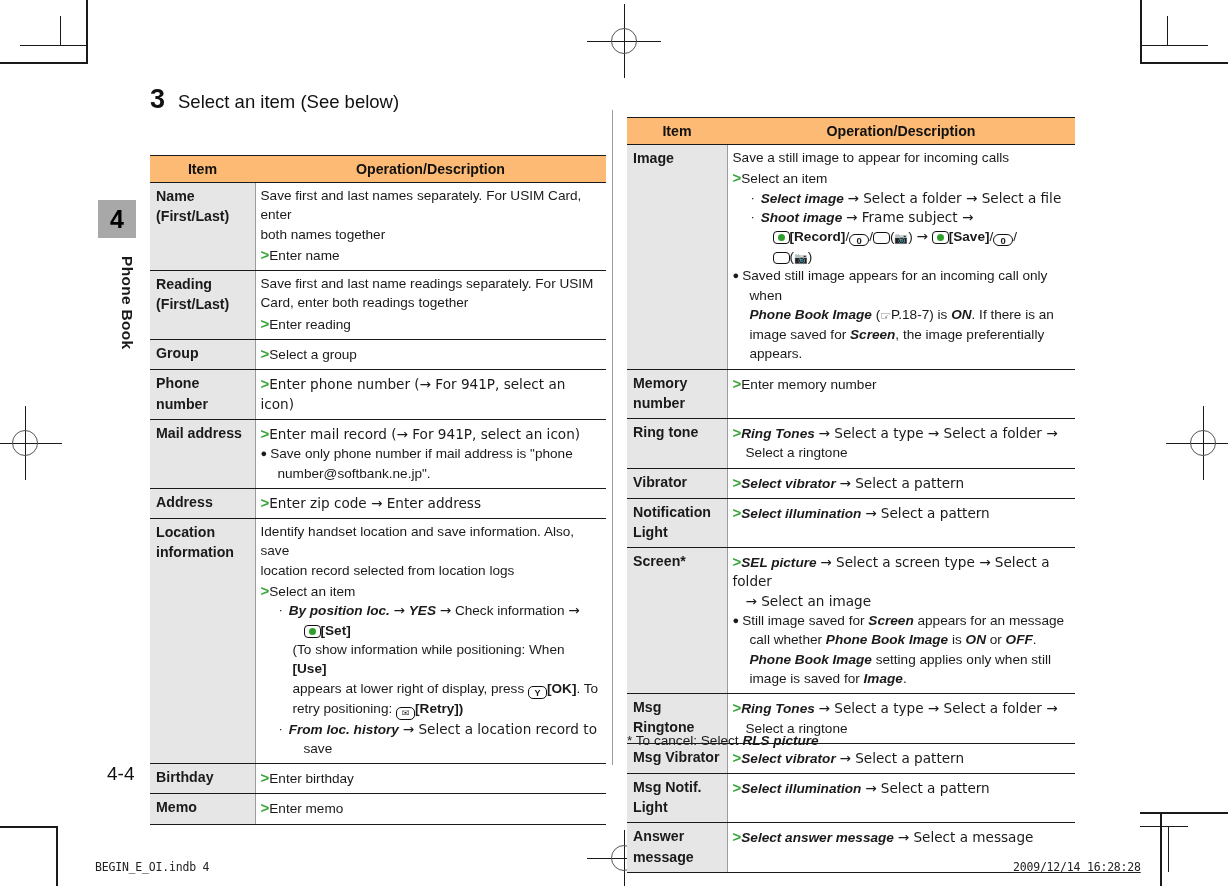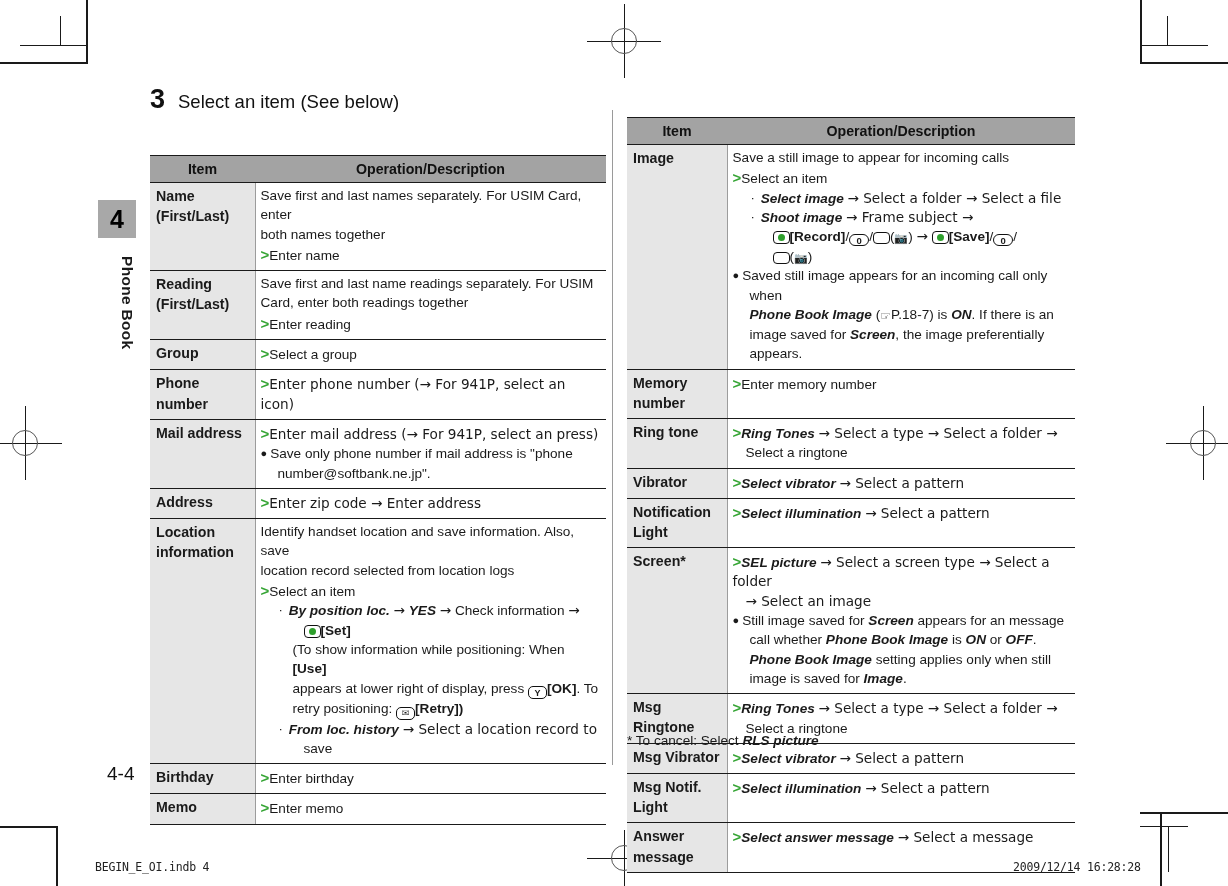--- a/index.html
+++ b/index.html
@@ -48,21 +48,21 @@
   .step { position:absolute; left:150px; top:84px; display:flex; align-items:baseline; }
   .step-num { font-size:27px; font-weight:bold; color:#111; margin-right:13px; }
   .step-text { font-size:18.5px; color:#111; }
 
   
   .tbl { position:absolute; border-collapse:collapse; table-layout:fixed; }
   .tbl.left  { left:150px; top:155px;  width:456px; }
   .tbl.right { left:627px; top:117px;  width:448px; }
 
   .tbl tr.head th {
-    background:#a3a3a3;
+    background:#fdba74;
     font-size:14.2px; font-weight:bold; text-align:center;
     padding:5px 0 5px 0;
     border-top:1.6px solid #1a1a1a;
     border-bottom:1.6px solid #1a1a1a;
     color:#111;
   }
   .tbl td {
     border-bottom:1.4px solid #1a1a1a;
     vertical-align:top;
     font-size:13.6px;
@@ -115,21 +115,21 @@
   
   .footnote { position:absolute; left:627px; top:733px; font-size:13.6px; }
 
   
   .pageno { position:absolute; left:107px; top:763px; font-size:19px; color:#111; }
 
   
   .pfoot-l { position:absolute; left:95px; top:860px; font-size:11.5px;
              font-family:"DejaVu Sans Mono", monospace; color:#222; letter-spacing:-0.2px;}
   .pfoot-r { position:absolute; left:1013px; top:860px; font-size:11.5px;
-             font-family:"DejaVu Sans Mono", monospace; color:#222; letter-spacing:-0.2px;}
+             font-family:"DejaVu Sans Mono", monospace; color:#222; letter-spacing:-0.2px;text-decoration:underline;}
 </style>
 </head>
 <body>
 
 <div class="page">
 
   <div>
     <div class="mark" style="left:0px;   top:62px; width:88px; height:1.6px;"></div>
     <div class="mark" style="left:86px;  top:0px;  width:1.6px; height:64px;"></div>
     <div class="mark" style="left:20px;  top:45px; width:68px; height:1.3px;"></div>
@@ -233,21 +233,21 @@
         <span class="line">number</span>
       </td>
       <td>
         <span class="line"><span class="chev">&gt;</span><span class="arrow">Enter phone number (→ For 941P, select an icon)</span></span>
       </td>
     </tr>
 
     <tr>
       <td class="item">Mail address</td>
       <td>
-        <span class="line"><span class="chev">&gt;</span><span class="arrow">Enter mail address (→ For 941P, select an press)</span></span>
+        <span class="line"><span class="chev">&gt;</span><span class="arrow">Enter mail record (→ For 941P, select an icon)</span></span>
         <span class="line hang"><span class="bull">●</span><span>Save only phone number if mail address is "phone</span></span>
         <span class="line ind1">number@softbank.ne.jp".</span>
       </td>
     </tr>
 
     <tr>
       <td class="item">Address</td>
       <td>
         <span class="line"><span class="chev">&gt;</span><span class="arrow">Enter zip code → Enter address</span></span>
       </td>

